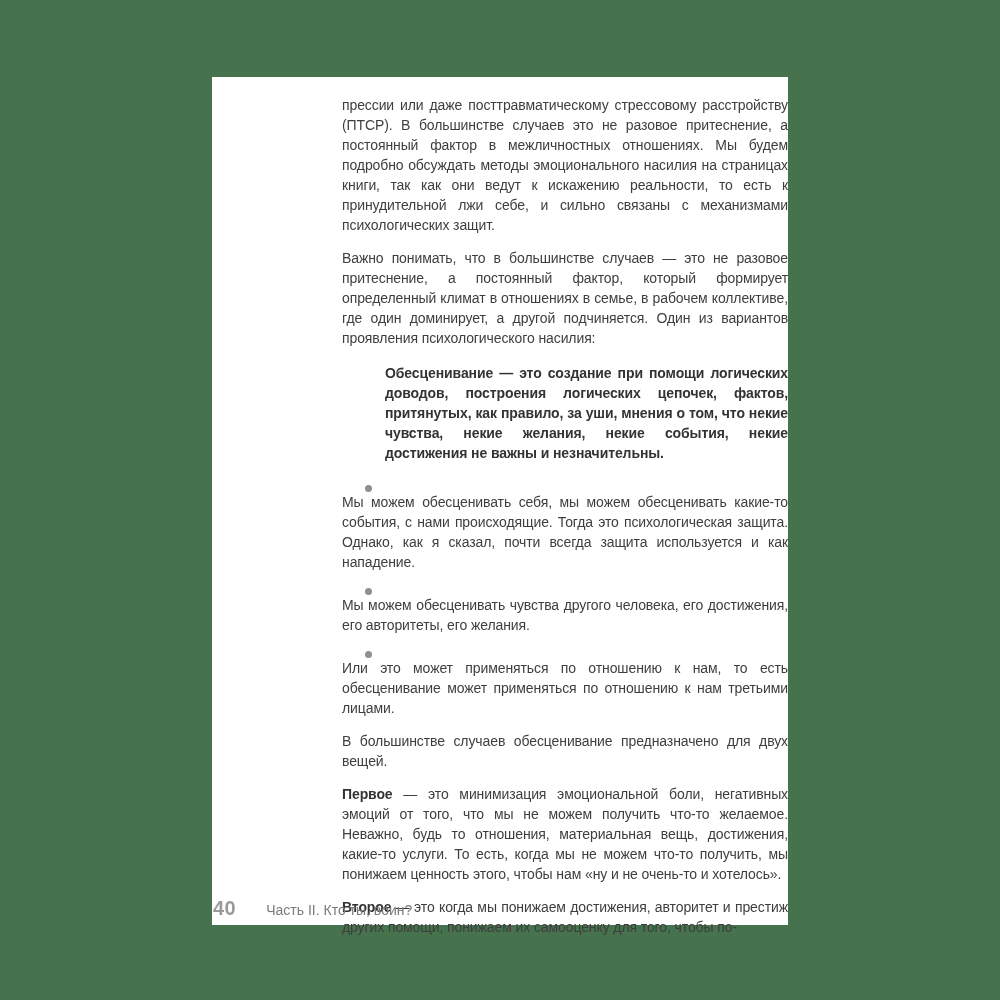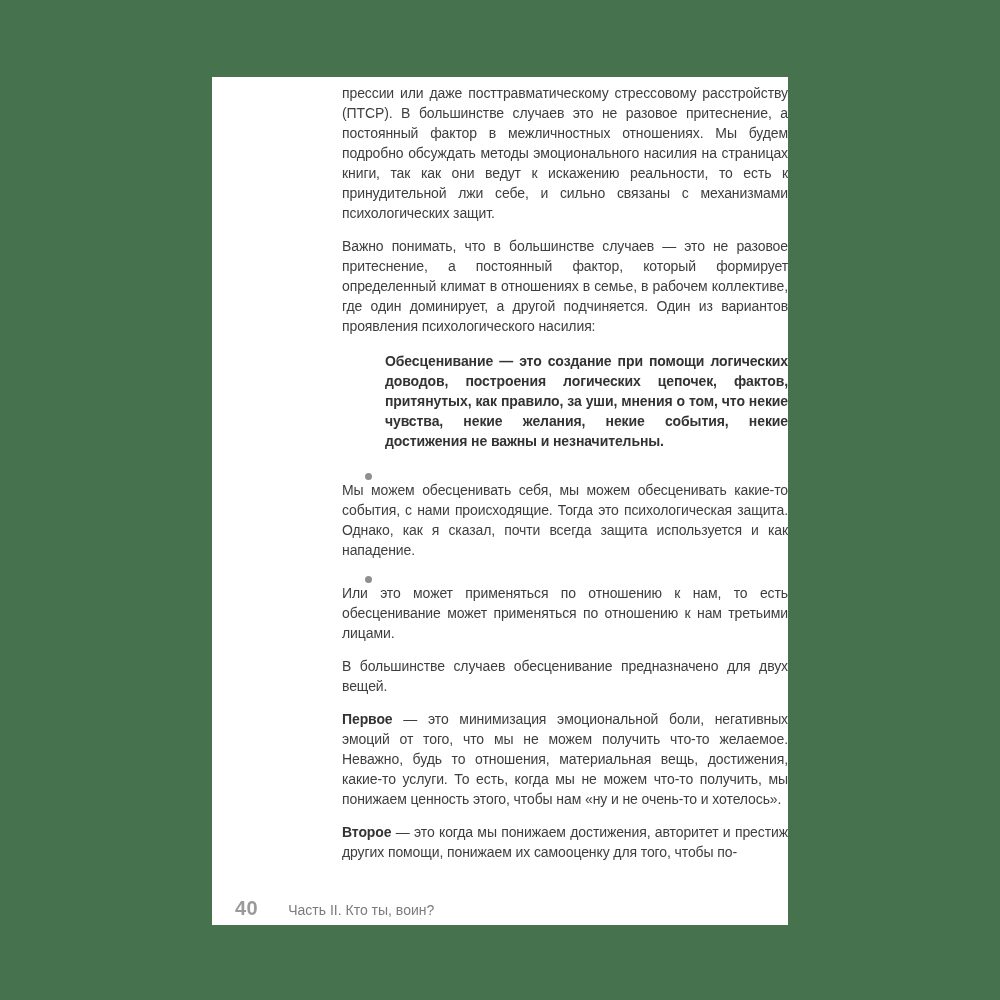--- a/index.html
+++ b/index.html
@@ -21,21 +21,21 @@
     position: absolute;
     left: 212px;
     top: 77px;
     width: 576px;
     height: 848px;
     background: #ffffff;
   }
   .content {
     position: absolute;
     left: 130px;
-    top: 6px;
+    top: 18px;
     width: 446px;
     color: #3e3e3e;
     font-size: 14px;
     line-height: 20px;
     letter-spacing: -0.1px;
     text-align: justify;
   }
   .content p { margin: 0 0 13px 0; }
   .quote {
     font-weight: bold;
@@ -64,21 +64,20 @@
     flex: 1;
     text-align: justify;
   }
   .lead { font-weight: bold; color: #333333; }
   .footer {
     position: absolute;
     left: 1px;
     bottom: 5px;
     display: flex;
     align-items: baseline;
-    padding-left: 22px;
   }
   .pagenum {
     font-size: 20px;
     font-weight: bold;
     color: #9a9a9c;
     letter-spacing: 0.5px;
   }
   .chapter {
     font-size: 14px;
     color: #7b7b7d;
@@ -96,20 +95,24 @@
       <p>Важно понимать, что в большинстве случаев — это не разовое притеснение, а постоянный фактор, который формирует определенный климат в отношениях в семье, в рабочем коллективе, где один доминирует, а другой подчиняется. Один из вариантов проявления психологического насилия:</p>
       <p class="quote">Обесценивание — это создание при помощи логических доводов, построения логических цепочек, фактов, притянутых, как правило, за уши, мнения о том, что некие чувства, некие желания, некие события, некие достижения не важны и незначительны.</p>
 
       <ul class="bullets">
         <li>
           <span class="dot"></span>
           <span class="li-text">Мы можем обесценивать себя, мы можем обесценивать какие-то события, с нами происходящие. Тогда это психологическая защита. Однако, как я сказал, почти всегда защита используется и как нападение.</span>
         </li>
         <li>
           <span class="dot"></span>
+          <span class="li-text">Мы можем обесценивать чувства другого человека, его достижения, его авторитеты, его желания.</span>
+        </li>
+        <li>
+          <span class="dot"></span>
           <span class="li-text">Или это может применяться по отношению к нам, то есть обесценивание может применяться по отношению к нам третьими лицами.</span>
         </li>
       </ul>
 
       <p>В большинстве случаев обесценивание предназначено для двух вещей.</p>
 
       <p><span class="lead">Первое</span><span> — это минимизация эмоциональной боли, негативных эмоций от того, что мы не можем получить что-то желаемое. Неважно, будь то отношения, материальная вещь, достижения, какие-то услуги. То есть, когда мы не можем что-то получить, мы понижаем ценность этого, чтобы нам «ну и не очень-то и хотелось».</span></p>
 
       <p><span class="lead">Второе</span><span> — это когда мы понижаем достижения, авторитет и престиж других помощи, понижаем их самооценку для того, чтобы по-</span></p>
     </div>

